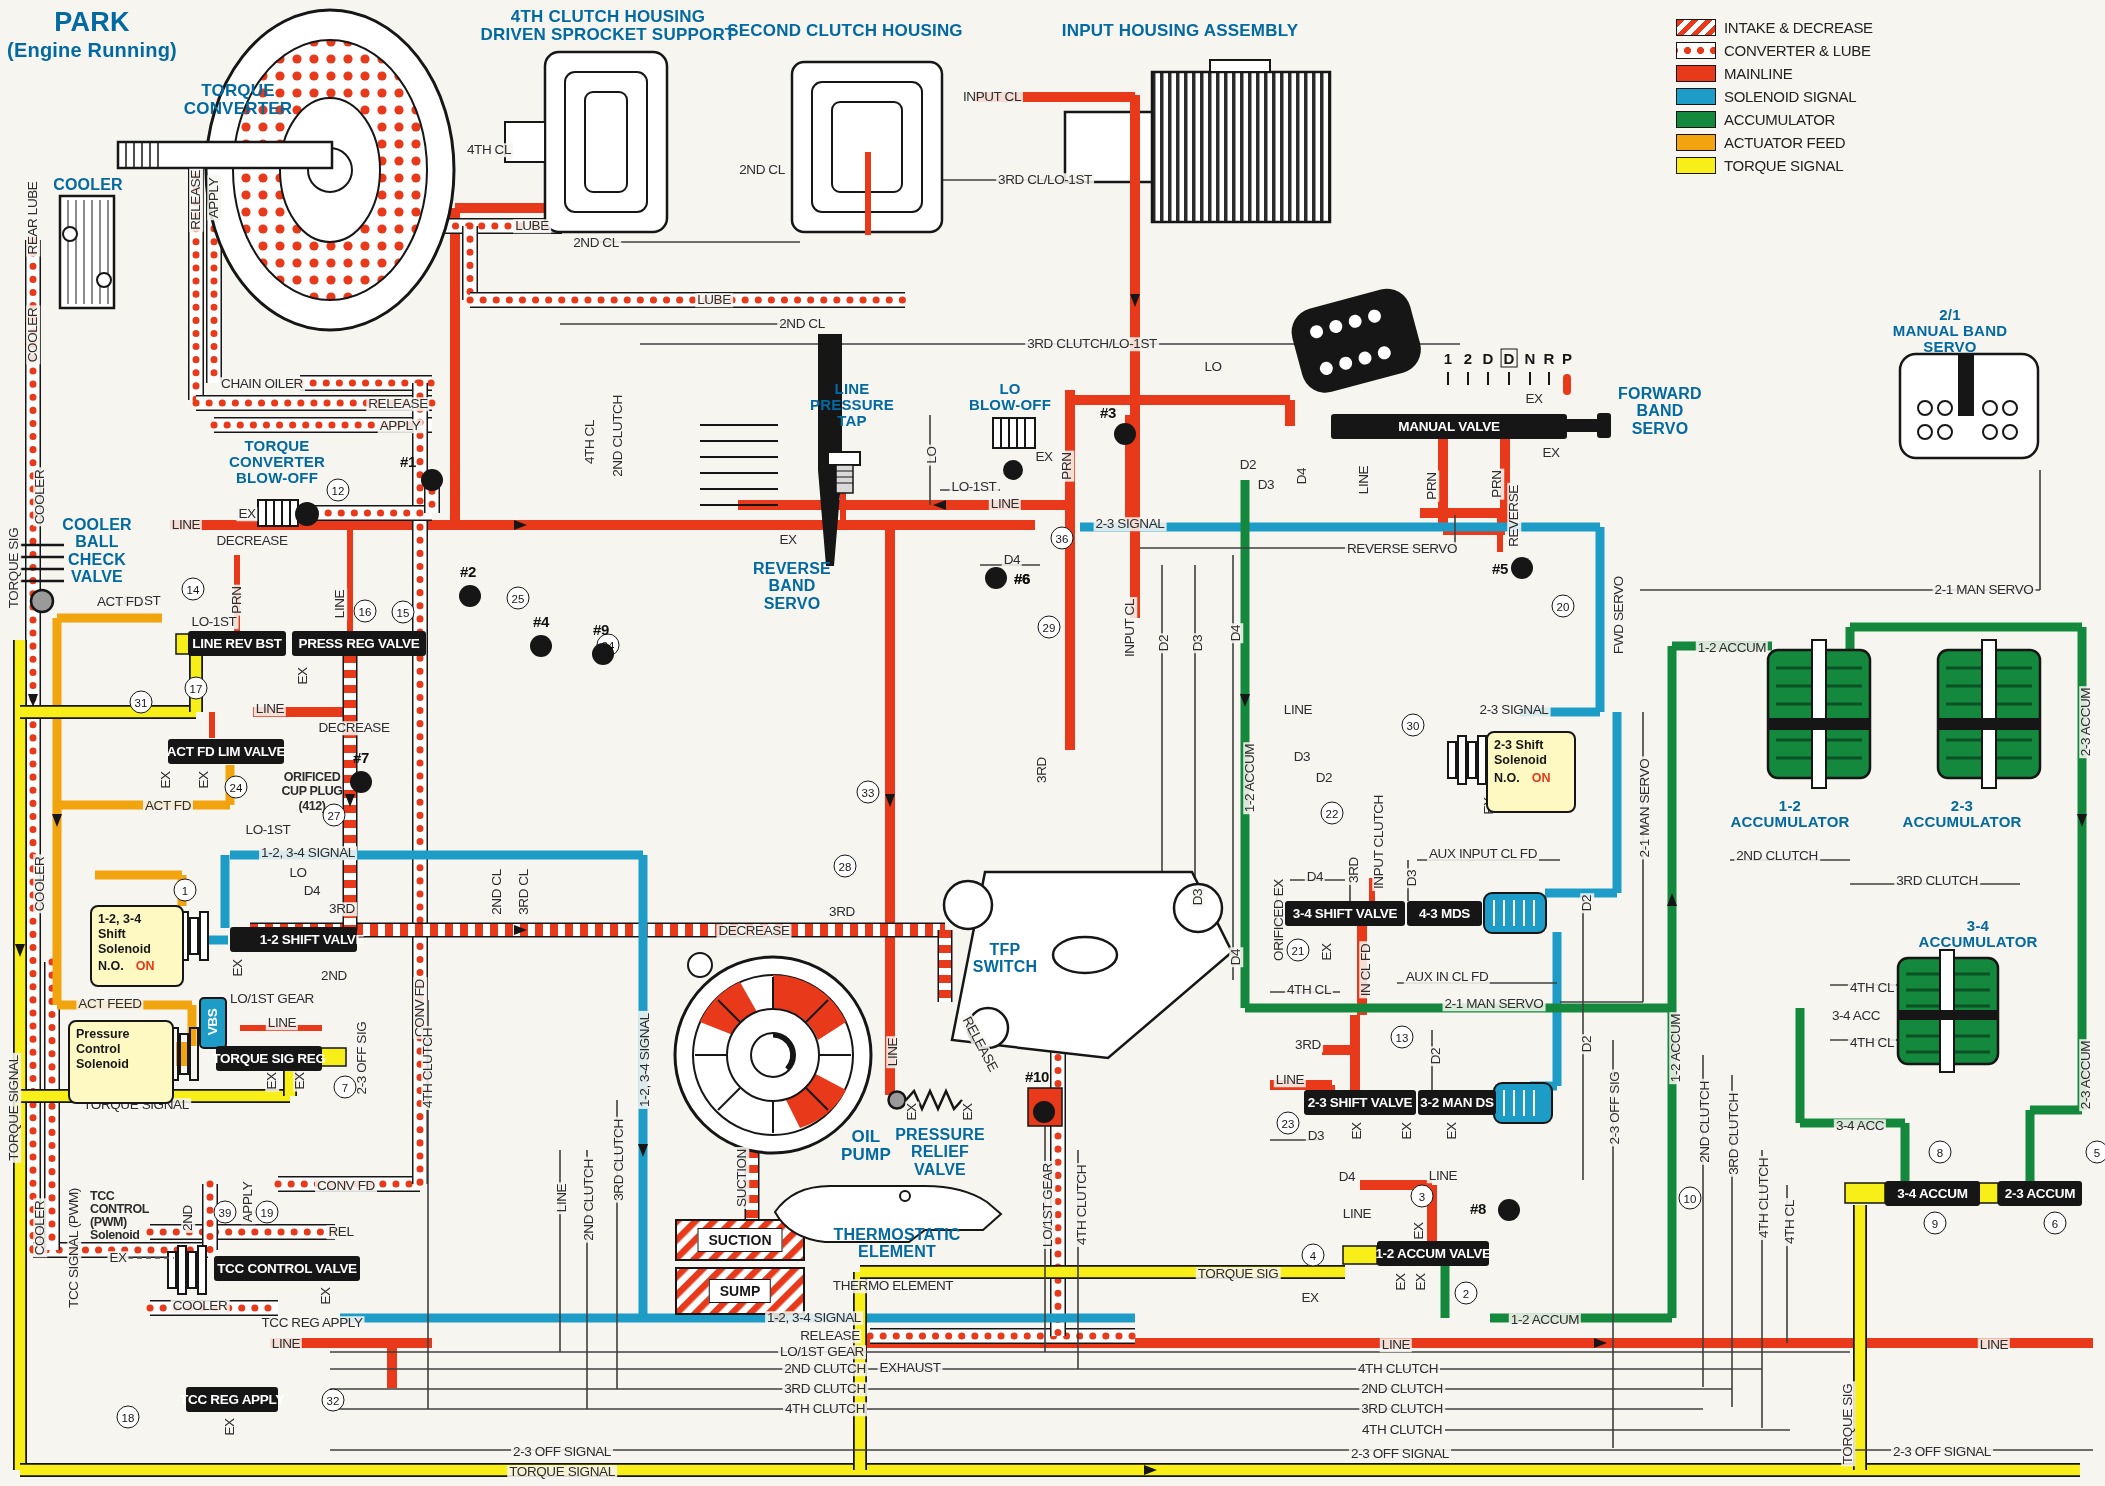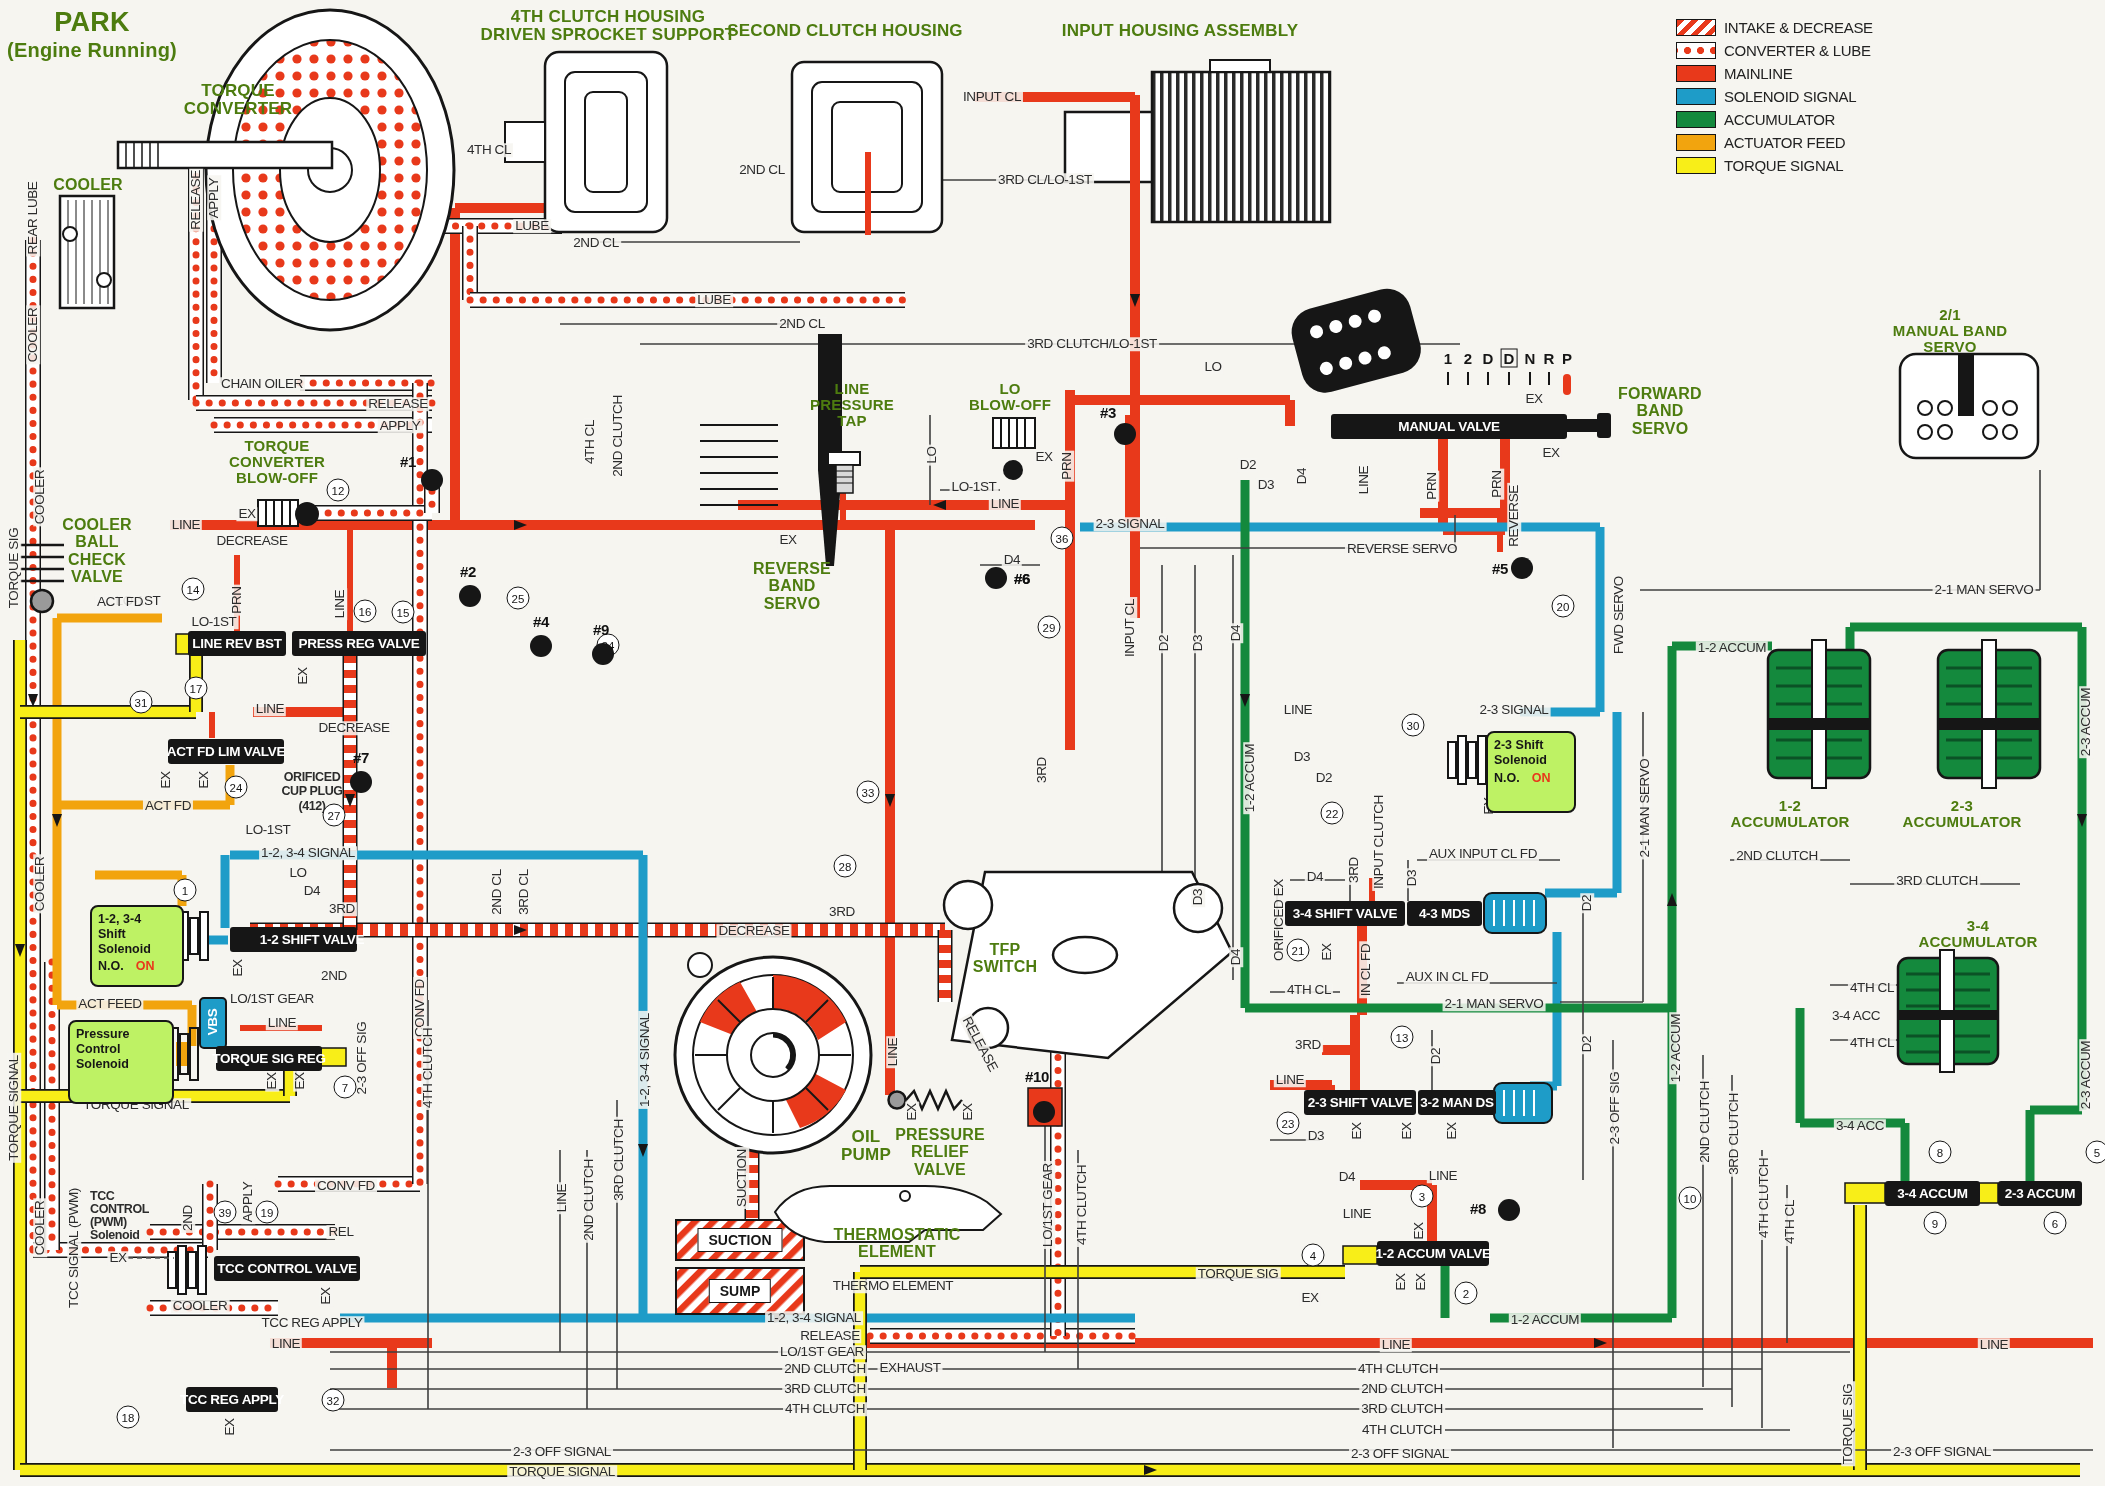--- a/index.html
+++ b/index.html
@@ -7,26 +7,26 @@
   svg{position:absolute;left:0;top:0;}
   #overlay{position:absolute;left:0;top:0;width:100%;height:100%;}
   .lbl{position:absolute;font:13.5px/1 "Liberation Sans",sans-serif;letter-spacing:-0.4px;color:#2c2c2c;
        white-space:nowrap;transform:translate(-50%,-50%);background:rgba(246,245,240,.88);padding:0 2px;}
   .v{transform:translate(-50%,-50%) rotate(-90deg);}
   .r65{transform:translate(-50%,-50%) rotate(62deg);}
   .bb{font-weight:bold;font-size:15px;background:transparent;color:#101010;}
   .sb{font-weight:bold;font-size:12.5px;transform:translate(0,-50%);background:transparent;text-align:left;}
   .sbc{font-weight:bold;font-size:12.5px;background:transparent;}
   .vw{color:#fff;font-weight:bold;background:transparent;transform:translate(-50%,-50%) rotate(-90deg);}
-  .tblock{position:absolute;transform:translateX(-50%);text-align:center;color:#4d7c0f;font-weight:bold;
+  .tblock{position:absolute;transform:translateX(-50%);text-align:center;color:#0369a1;font-weight:bold;
           white-space:nowrap;letter-spacing:.2px;}
   .tblock div{line-height:1.08;}
   .valve{position:absolute;background:#161616;color:#fff;display:flex;align-items:center;justify-content:center;
          font:bold 13.5px "Liberation Sans",sans-serif;letter-spacing:-0.3px;border-radius:3px;white-space:nowrap;}
-  .obox{position:absolute;background:#bef264;border:2px solid #161616;border-radius:8px;color:#161616;
+  .obox{position:absolute;background:#fef9c3;border:2px solid #161616;border-radius:8px;color:#161616;
         font:bold 12.5px/1.18 "Liberation Sans",sans-serif;padding:5px 6px;}
   .obox .no-row{display:flex;gap:12px;margin-top:3px;font-weight:bold;}
   .obox .on{color:#e8391b;}
   .circ{position:absolute;width:21px;height:21px;border:1.5px solid #161616;border-radius:50%;background:#fff;
         font:11.5px "Liberation Sans",sans-serif;color:#161616;display:flex;align-items:center;justify-content:center;
         transform:translate(-50%,-50%);}
   .balldot{position:absolute;width:22px;height:22px;border-radius:50%;background:#161616;transform:translate(-50%,-50%);}
   .pill{position:absolute;background:#fff;border:1.5px solid #161616;color:#161616;font:bold 14px "Liberation Sans",sans-serif;
         padding:3px 10px;transform:translate(-50%,-50%);}
   #legend{position:absolute;left:1676px;top:16px;}

